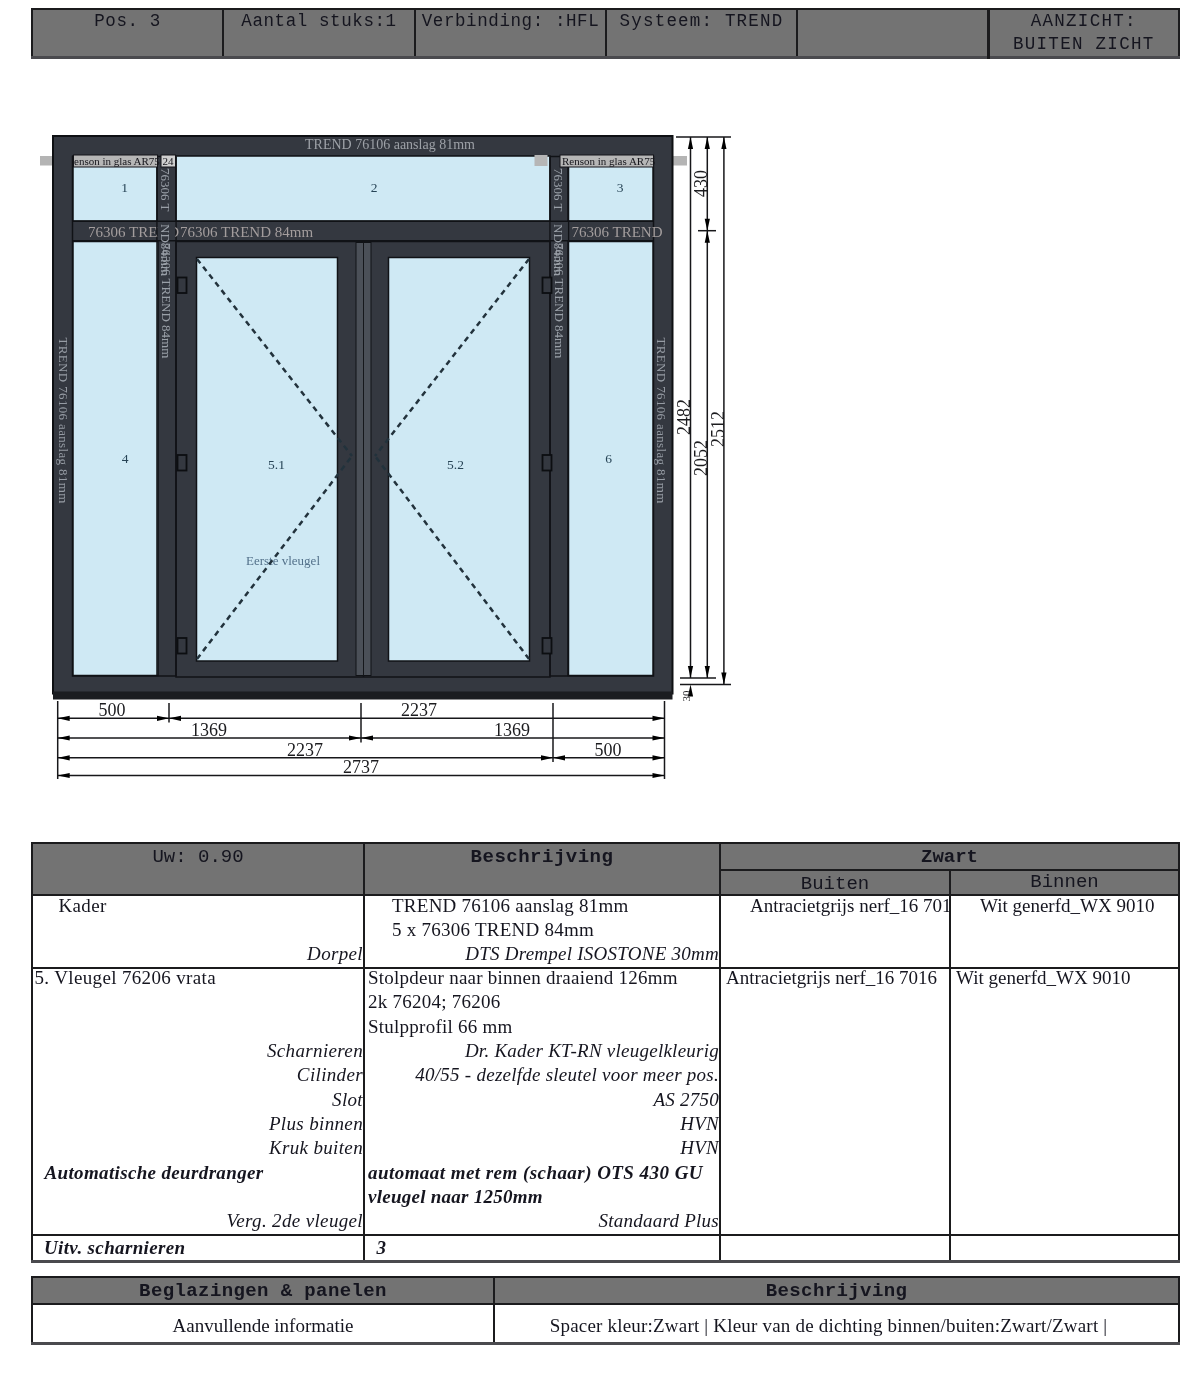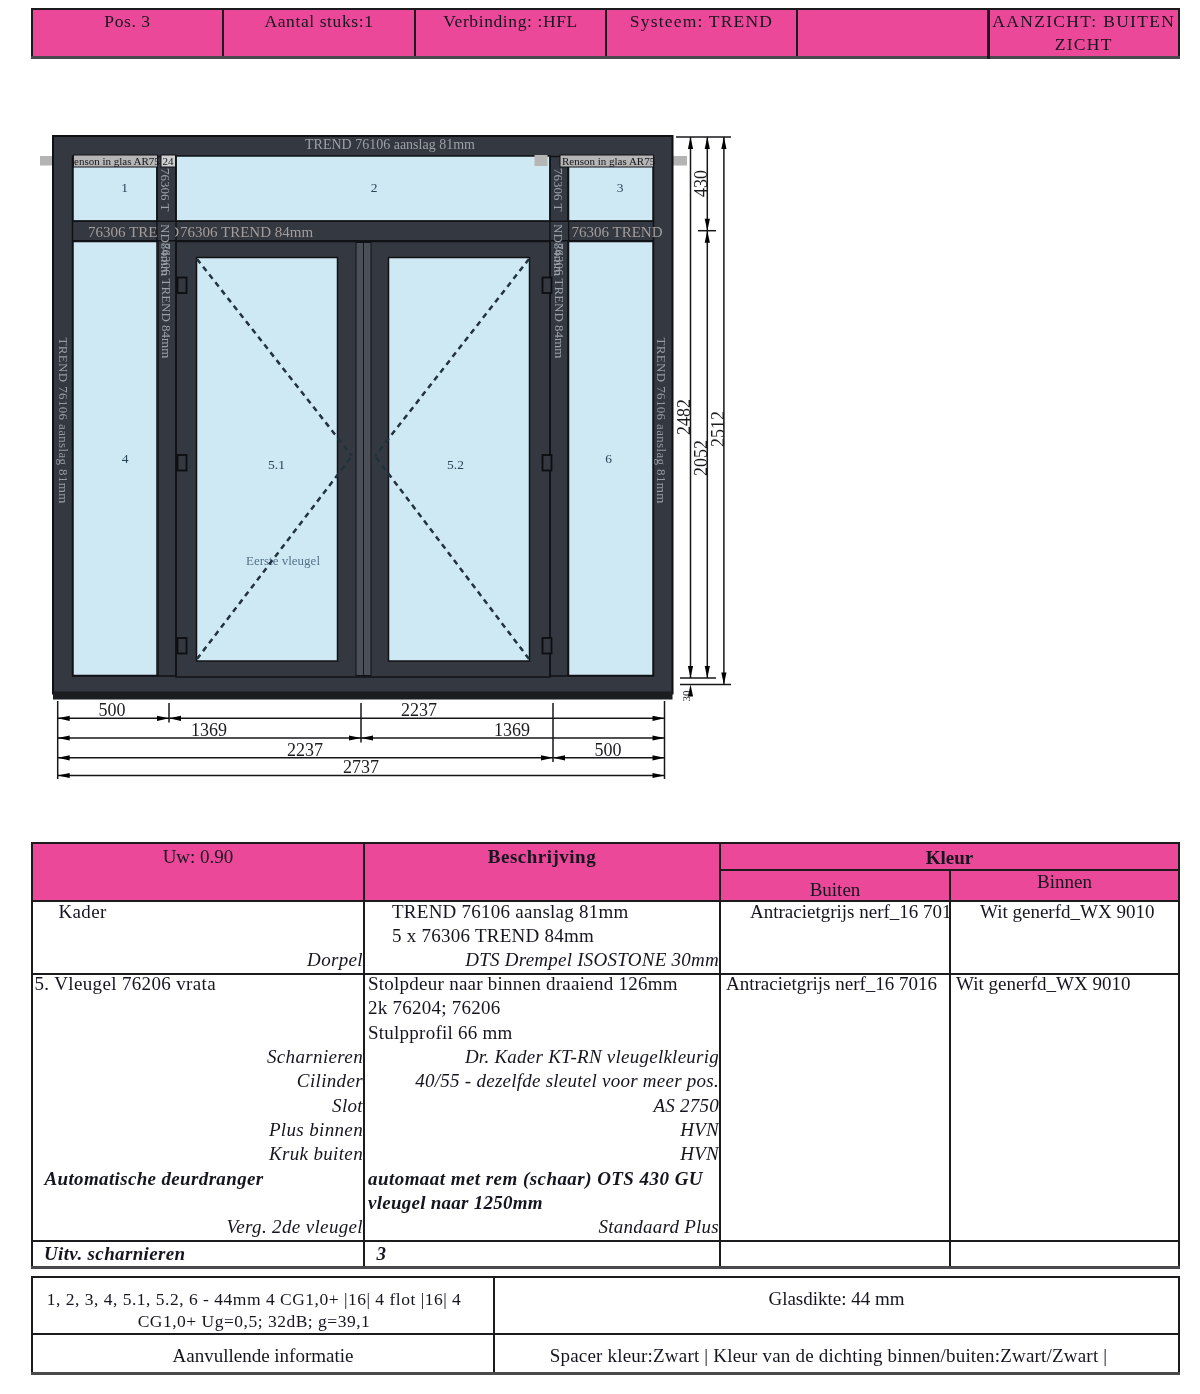--- a/index.html
+++ b/index.html
@@ -3,21 +3,21 @@
 <meta charset="utf-8">
 <style>
   html,body{margin:0;padding:0;background:#ffffff;}
   body{width:1200px;height:1394px;position:relative;overflow:hidden;
        font-family:"Liberation Serif", serif;color:#15151f;}
   table{border-collapse:collapse;table-layout:fixed;}
   td{font-size:19px;overflow:hidden;}
   .f17{font-size:19px;letter-spacing:0.25px;}
   .f175{font-size:17.5px;letter-spacing:0.5px;}
   .f18{font-size:19px;letter-spacing:0.35px;}
-  .lav{background:#ec4899;}
+  .lav{background:#737373;font-family:Liberation Mono, monospace;}
   .c{text-align:center;}
   .t{vertical-align:top;}
   .b{font-weight:bold;}
   .i{font-style:italic;text-align:right;}
   .bi{font-weight:bold;font-style:italic;}
   .ind{padding-left:10px;}
   #toptbl{position:absolute;left:31px;top:8px;}
   #toptbl td{border:2px solid #1b1b1d;padding:0;font-size:17.5px;letter-spacing:0.6px;line-height:23px;}
   table{border-bottom:3px solid #4a4a4e;}
   #maintbl{position:absolute;left:31px;top:842px;}
@@ -213,24 +213,24 @@
  <colgroup>
       <col width="332">
       <col width="356">
       <col width="230">
       <col width="229">
     </colgroup>
  <tbody>
       <tr style="height:25px">
   <td class="lav c t" rowspan="2" style="padding-top:2px">Uw: 0.90</td>
   <td class="lav c t b" rowspan="2" style="padding-top:2px;letter-spacing:0.5px">Beschrijving</td>
-  <td class="lav c t b" colspan="2" style="padding-top:3.5px;height:21.5px;line-height:19px">Kleur</td>
+  <td class="lav c t b" colspan="2" style="padding-top:3.5px;height:21.5px;line-height:19px">Zwart</td>
  </tr>
  <tr style="height:22px">
-  <td class="lav c t" style="padding-top:9px;line-height:20px">Buiten</td>
+  <td class="lav c t" style="padding-top:3px;line-height:20px">Buiten</td>
   <td class="lav c t" style="padding-top:1px;line-height:20px">Binnen</td>
  </tr>
  <tr style="height:67px">
   <td class="t f18" style="padding-left:1.5px">
     <div class="ln2">Kader</div>
           <div class="ln2"></div>
           <div class="ln2 i ind">Dorpel</div>
   </td>
   <td class="t f17" style="padding-left:3px">
     <div class="ln2">TREND 76106 aanslag 81mm</div>
@@ -286,22 +286,22 @@
  </tr>
 </tbody>
   </table>
 
 <table id="glastbl" width="1147">
  <colgroup>
       <col width="462">
       <col width="685">
     </colgroup>
  <tbody>
- <tr style="height:56px">
-  <td class="c t f175" style="padding-top:10px;line-height:22.4px;padding-right:18px">1, 2, 3, 4, 5.1, 5.2, 6 - 44mm 4 CG1,0+ |16| 4 flot |16| 4<br>CG1,0+ Ug=0,5; 32dB; g=39,1</td>
-  <td class="c t" style="padding-top:10px">Glasdikte: 44 mm</td>
+      <tr style="height:26.5px">
+  <td class="lav c t b" style="padding-top:2px;letter-spacing:0.4px">Beglazingen &amp; panelen</td>
+  <td class="lav c t b" style="padding-top:2px;letter-spacing:0.4px">Beschrijving</td>
  </tr>
  <tr style="height:40px">
   <td class="c t" style="padding-top:10px">Aanvullende informatie</td>
   <td class="c t" style="padding-top:10px;padding-right:16px;letter-spacing:0.2px">Spacer kleur:Zwart | Kleur van de dichting binnen/buiten:Zwart/Zwart |</td>
  </tr>
 </tbody>
   </table>
 
 </body></html>

